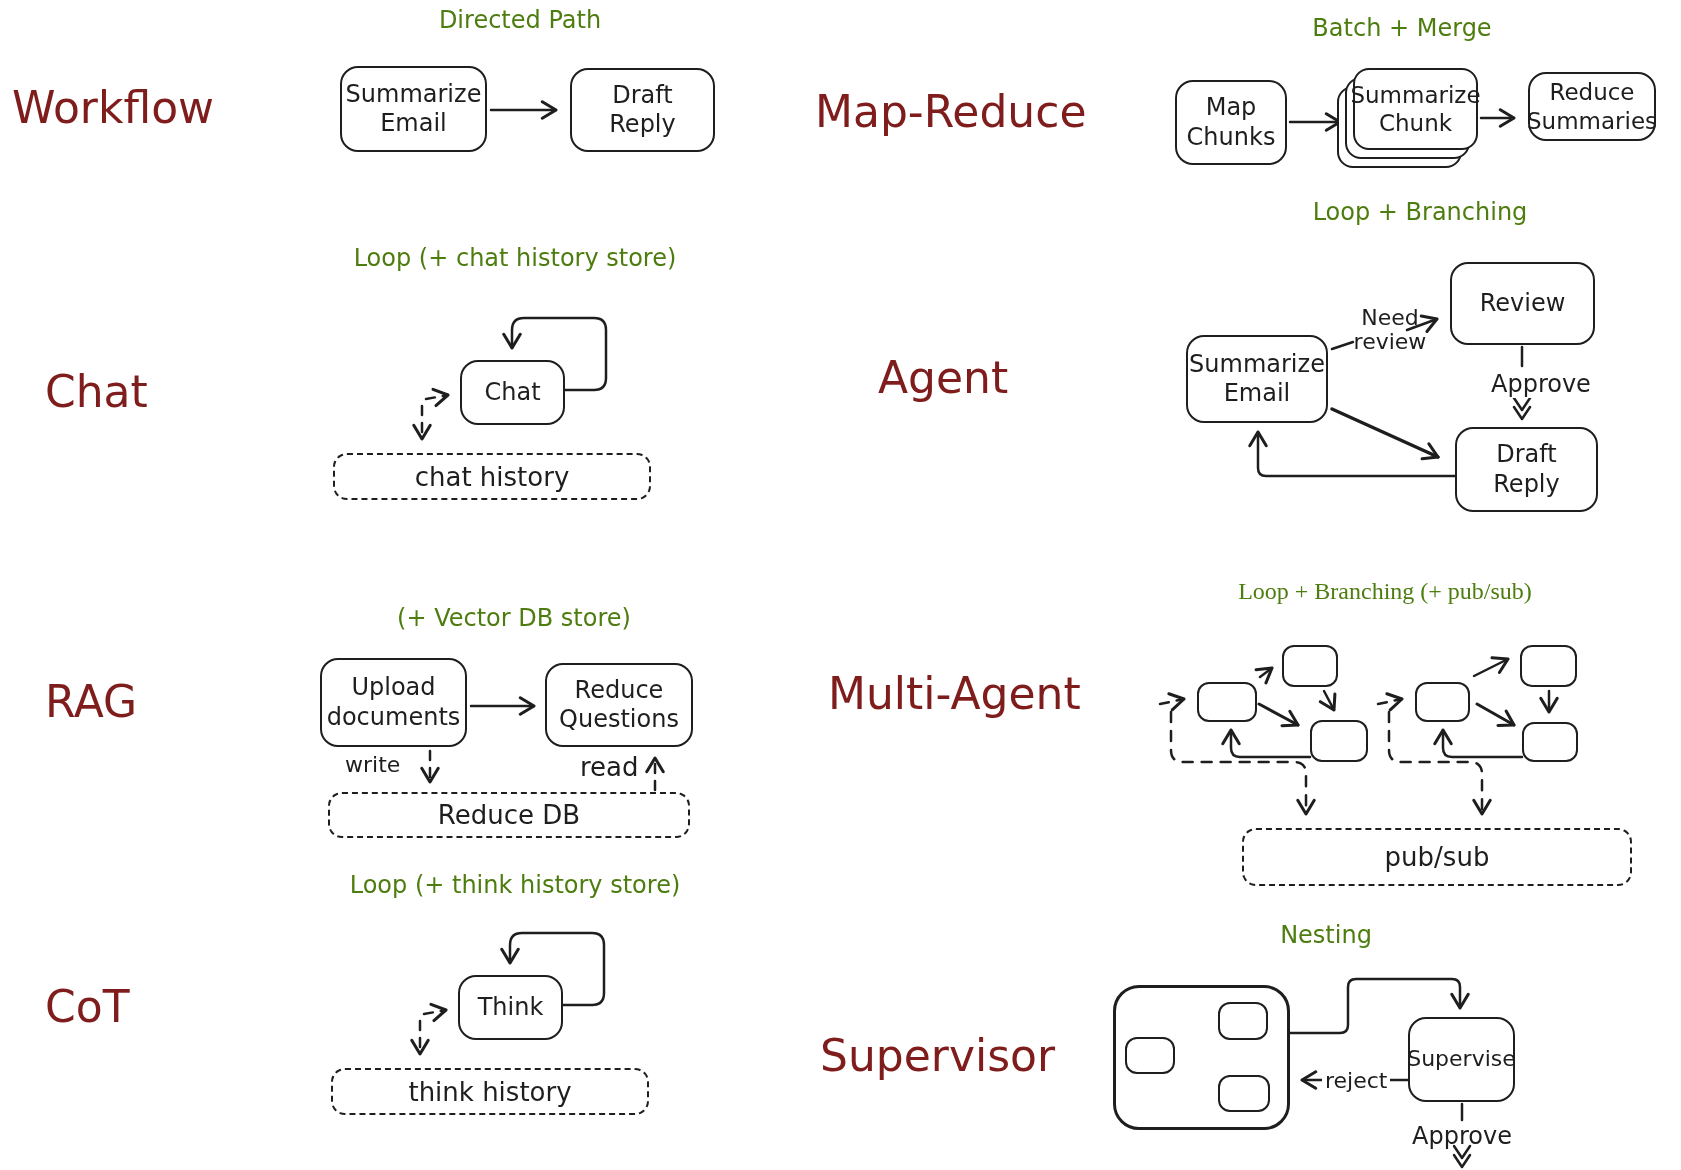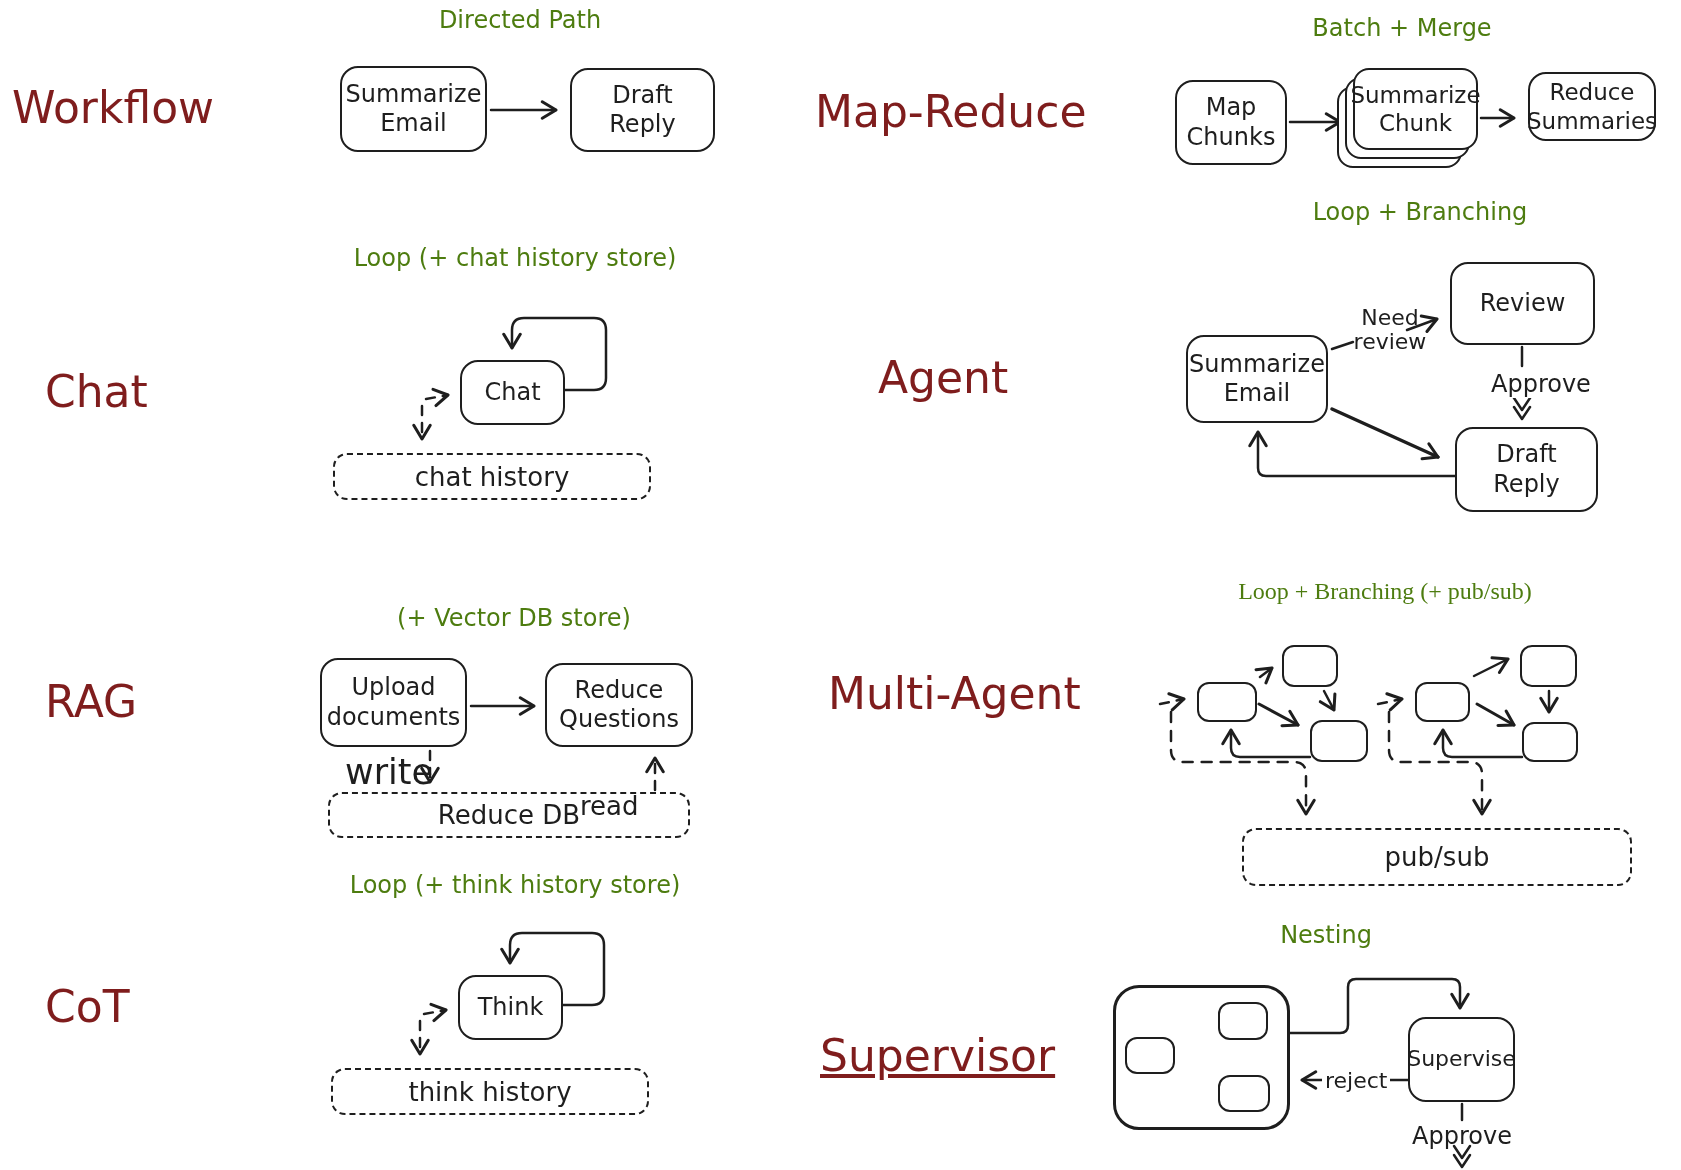--- a/index.html
+++ b/index.html
@@ -128,42 +128,42 @@
   <div class="node" style="left:1186px; top:335px; width:142px; height:88px;">Summarize Email</div>
   <div class="node" style="left:1450px; top:262px; width:145px; height:83px;">Review</div>
   <div class="node" style="left:1455px; top:427px; width:143px; height:85px;">Draft Reply</div>
   <div class="edge-label wrap" style="left:1348px; top:306px; width:78px; font-size:22px; background:transparent;">Need review</div>
   <div class="edge-label" style="left:1488px; top:370px; font-size:24px;">Approve</div>
 
   <div class="section-label" style="left:45px; top:676px;">RAG</div>
   <div class="pattern-title" style="left:514px; top:604px;">(+ Vector DB store)</div>
   <div class="node" style="left:320px; top:658px; width:147px; height:89px;">Upload documents</div>
   <div class="node" style="left:545px; top:663px; width:148px; height:84px;">Reduce Questions</div>
-  <div class="edge-label" style="left:342px; top:752px; font-size:35px; background:transparent;">write</div>
-  <div class="edge-label" style="left:577px; top:752px; font-size:26px; background:transparent;margin-top:39px;">read</div>
+  <div class="edge-label" style="left:342px; top:752px; font-size:22px; background:transparent;">write</div>
+  <div class="edge-label" style="left:577px; top:752px; font-size:26px; background:transparent;">read</div>
   <div class="store" style="left:328px; top:792px; width:362px; height:46px;">Reduce DB</div>
 
   <div class="section-label" style="left:828px; top:668px;">Multi-Agent</div>
   <div class="pattern-title" style="left:1385px; top:578px;font-family:Liberation Serif, serif;">Loop + Branching (+ pub/sub)</div>
 
   <div class="node mini" style="left:1197px; top:682px; width:60px; height:40px;"></div>
   <div class="node mini" style="left:1282px; top:645px; width:56px; height:42px;"></div>
   <div class="node mini" style="left:1310px; top:720px; width:58px; height:42px;"></div>
 
   <div class="node mini" style="left:1415px; top:682px; width:55px; height:40px;"></div>
   <div class="node mini" style="left:1520px; top:645px; width:57px; height:42px;"></div>
   <div class="node mini" style="left:1522px; top:722px; width:56px; height:40px;"></div>
   <div class="store" style="left:1242px; top:828px; width:390px; height:58px;">pub/sub</div>
 
   <div class="section-label" style="left:45px; top:981px;">CoT</div>
   <div class="pattern-title" style="left:515px; top:871px;">Loop (+ think history store)</div>
   <div class="node" style="left:458px; top:975px; width:105px; height:65px;">Think</div>
   <div class="store" style="left:331px; top:1068px; width:318px; height:47px;">think history</div>
 
-  <div class="section-label" style="left:820px; top:1030px;text-decoration:underline;">Supervisor</div>
+  <div class="section-label" style="left:820px; top:1030px;">Supervisor</div>
   <div class="pattern-title" style="left:1326px; top:921px;">Nesting</div>
   <div class="container-node" style="left:1113px; top:985px; width:177px; height:145px;"></div>
   <div class="node mini inner" style="left:1125px; top:1037px; width:50px; height:37px;"></div>
   <div class="node mini inner" style="left:1218px; top:1002px; width:50px; height:38px;"></div>
   <div class="node mini inner" style="left:1218px; top:1075px; width:52px; height:37px;"></div>
   <div class="node" style="left:1408px; top:1017px; width:107px; height:85px; font-size:22px;">Supervise</div>
   <div class="edge-label" style="left:1322px; top:1068px; font-size:22px;">reject</div>
   <div class="edge-label center" style="left:1462px; top:1122px; font-size:24px; background:transparent;">Approve</div>
 
 </div>

